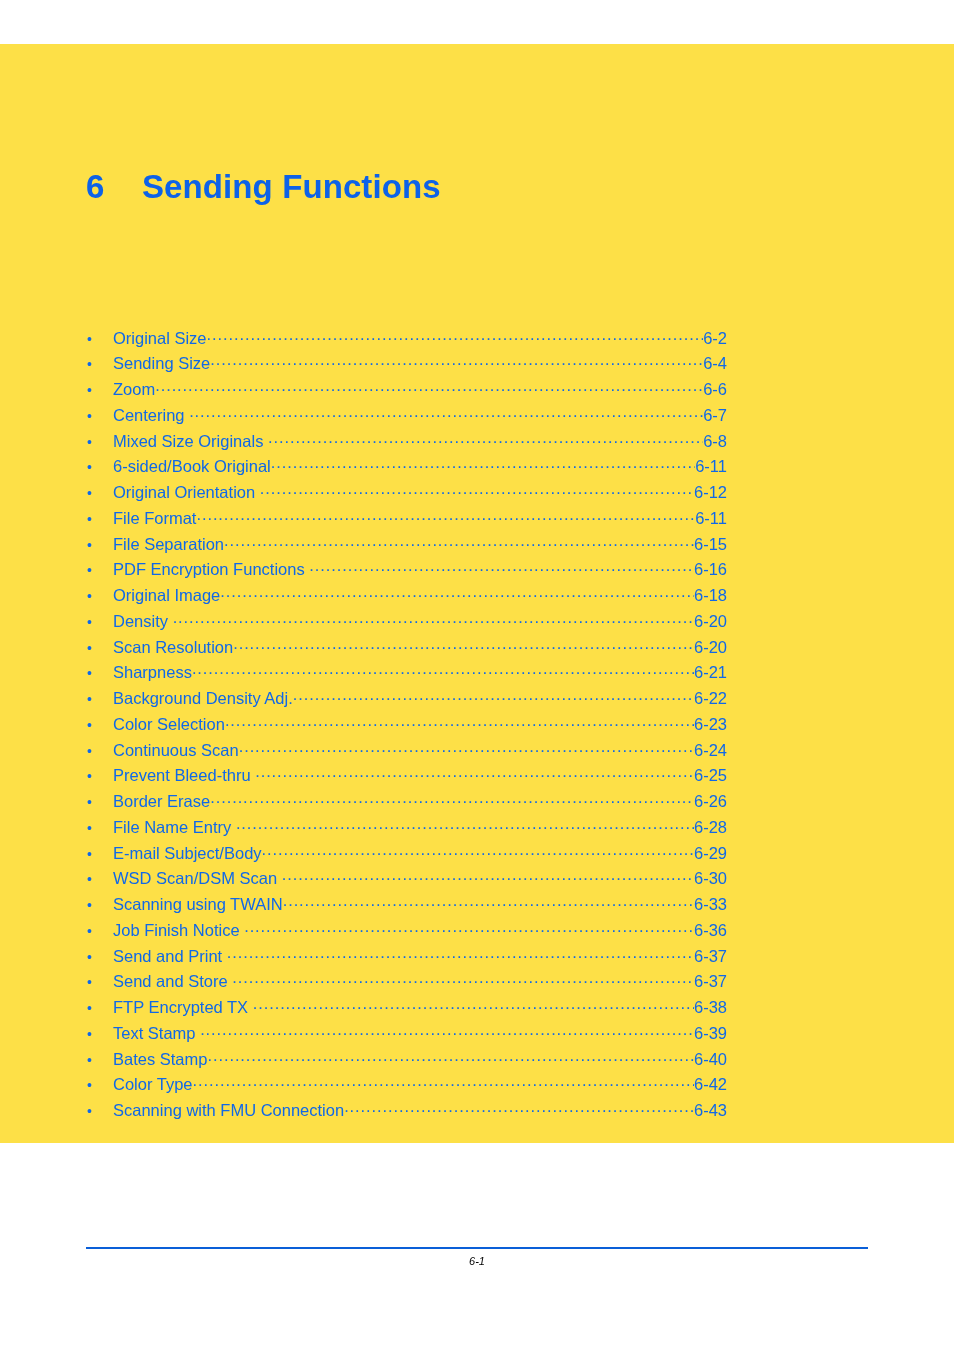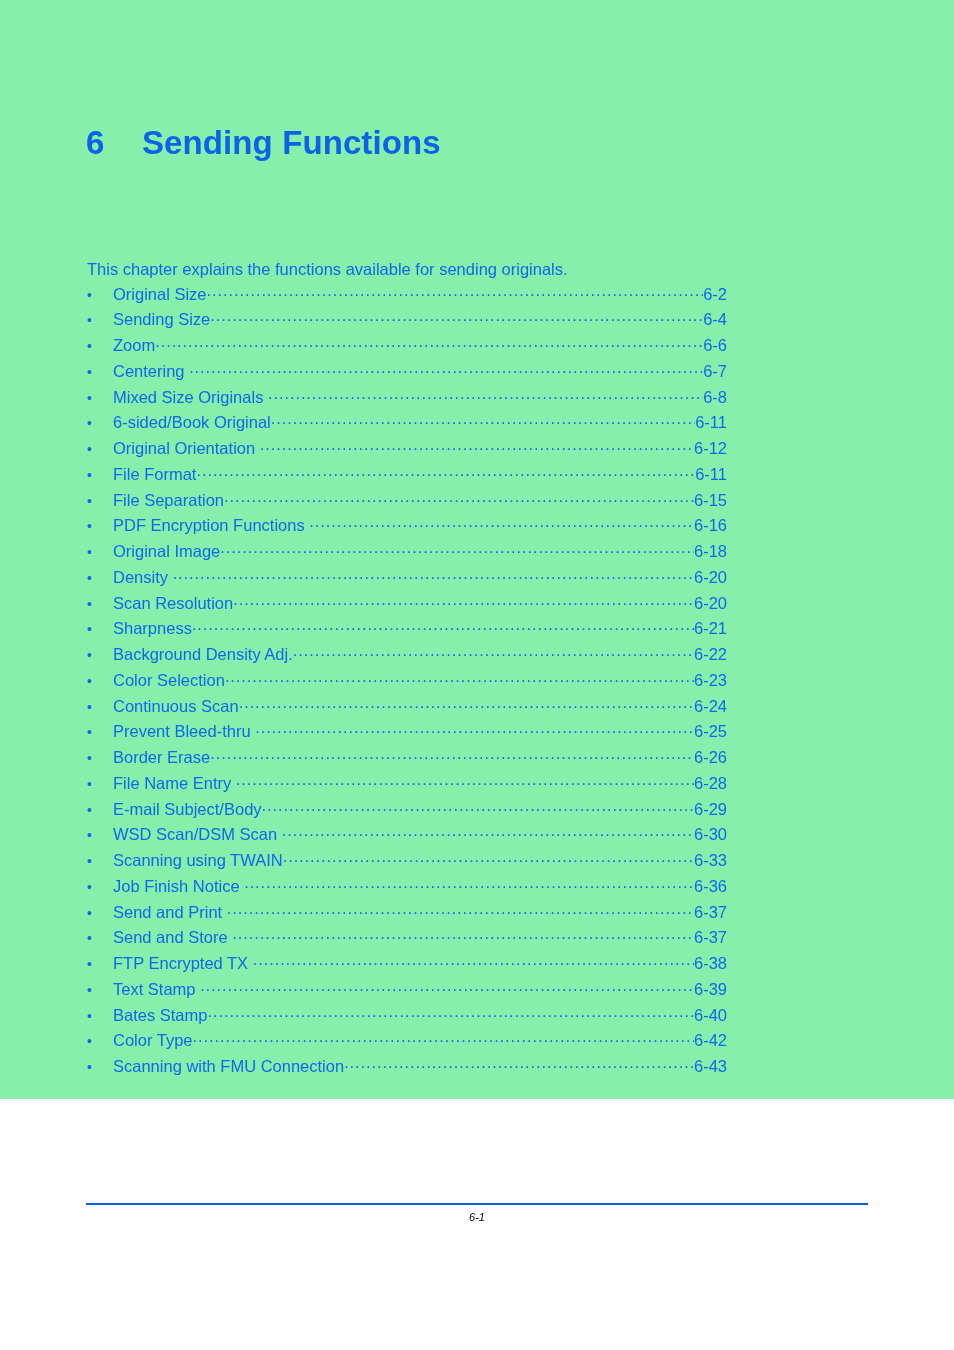--- a/index.html
+++ b/index.html
@@ -13,21 +13,22 @@
     position: relative;
     font-family: "Liberation Sans", sans-serif;
     -webkit-font-smoothing: antialiased;
   }
 
   .page {
     position: absolute;
     inset: 0;
     width: 954px;
     height: 1099px;
-    background: #86efac;
+    background: #fde047;
+    margin-top: 44px;
   }
 
   
   .chapter-title {
     position: absolute;
     left: 86px;
     top: 101px;
     font-size: 33px;
     font-weight: bold;
     color: #0d62e8;
@@ -136,21 +137,20 @@
 </style>
 </head>
 <body>
 
 <div class="page">
 
   <h1 class="chapter-title">
     <span class="chapter-number">6</span><span class="chapter-name">Sending Functions</span>
   </h1>
 
-  <p class="intro">This chapter explains the functions available for sending originals.</p>
 
   <div class="toc">
       <div class="toc-item">
         <span class="toc-bullet">•</span>
         <span class="toc-label">Original Size</span>
         <span class="toc-leader"></span>
         <span class="toc-page">6-2</span>
       </div>
       <div class="toc-item">
         <span class="toc-bullet">•</span>

